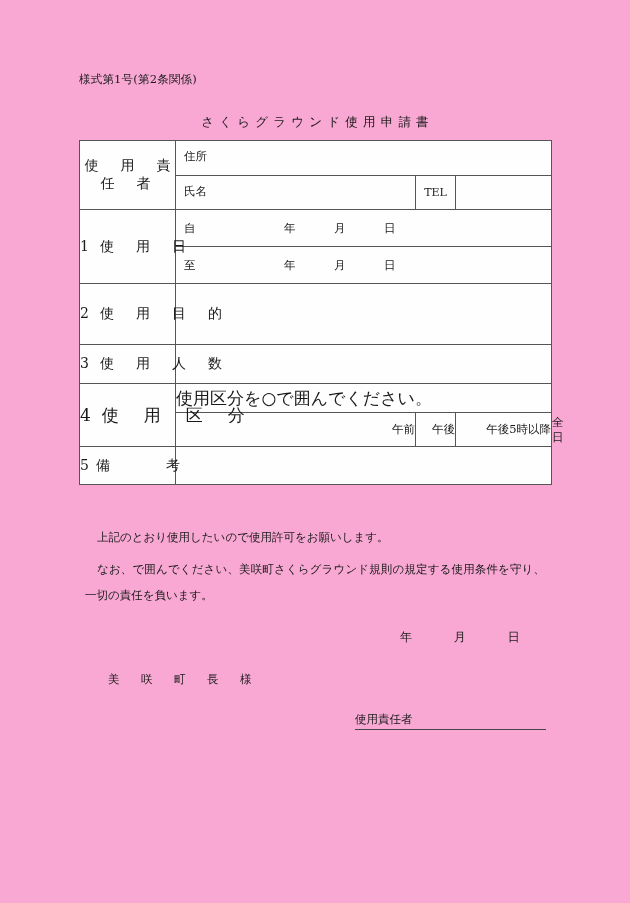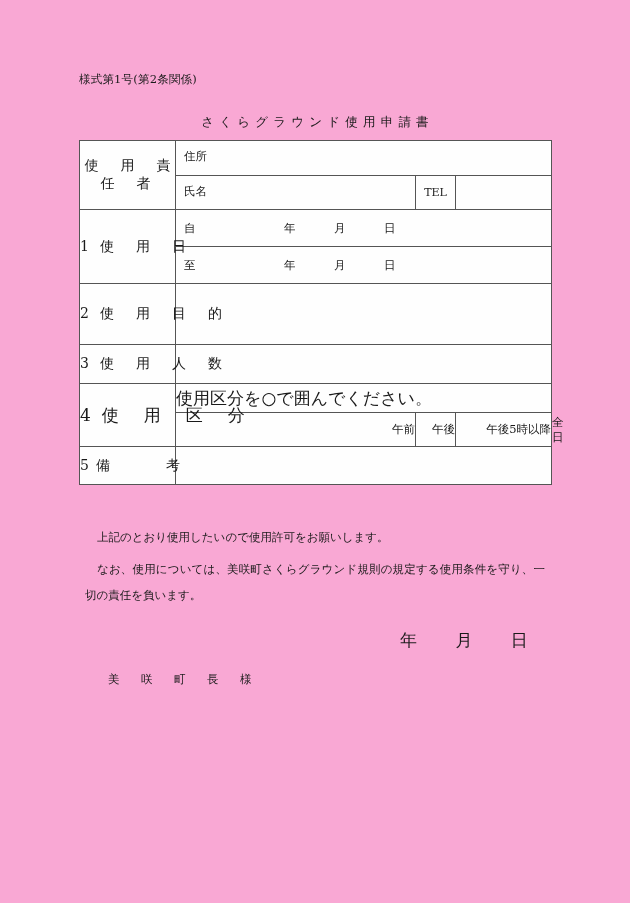--- a/index.html
+++ b/index.html
@@ -125,21 +125,21 @@
     text-align: justify;
   }
   .indent1 { text-indent: 12px; }
   .indent2 { text-indent: 12px; }
 
   
   .sign-date {
     position: absolute;
     top: 629px;
     left: 400px;
-    font-size: 17px;
+    font-size: 12px;
     white-space: nowrap;
   }
   .sign-date .ymd { display: inline-block; width: 50px; }
 
   .addressee {
     position: absolute;
     left: 103px;
     top: 672px;
     font-size: 11.5px;
     letter-spacing: 5px;
@@ -274,25 +274,29 @@
         <td colspan="3" class="h-rem">
           <div class="cell-pad"></div>
         </td>
       </tr>
 
     </tbody>
   </table>
 
   <div class="body-text">
     <p class="indent1">上記のとおり使用したいので使用許可をお願いします。</p>
-    <p class="indent2">なお、使用については、美咲町さくらグラウンド規則の規定する使用条件を守り、一切の責任を負います。</p>
+    <p class="indent2">なお、で囲んでください、美咲町さくらグラウンド規則の規定する使用条件を守り、一切の責任を負います。</p>
   </div>
 
   <div class="sign-date">
     <span class="ymd">年</span>
     <span class="ymd">月</span>
     <span class="ymd">日</span>
   </div>
 
   <div class="addressee">美　咲　町　長　様</div>
 
+  <div class="signature">
+    <span class="sig-label">使用責任者</span>
+    <span class="sig-blank"></span>
+  </div>
 
 </div>
 
 </body></html>

